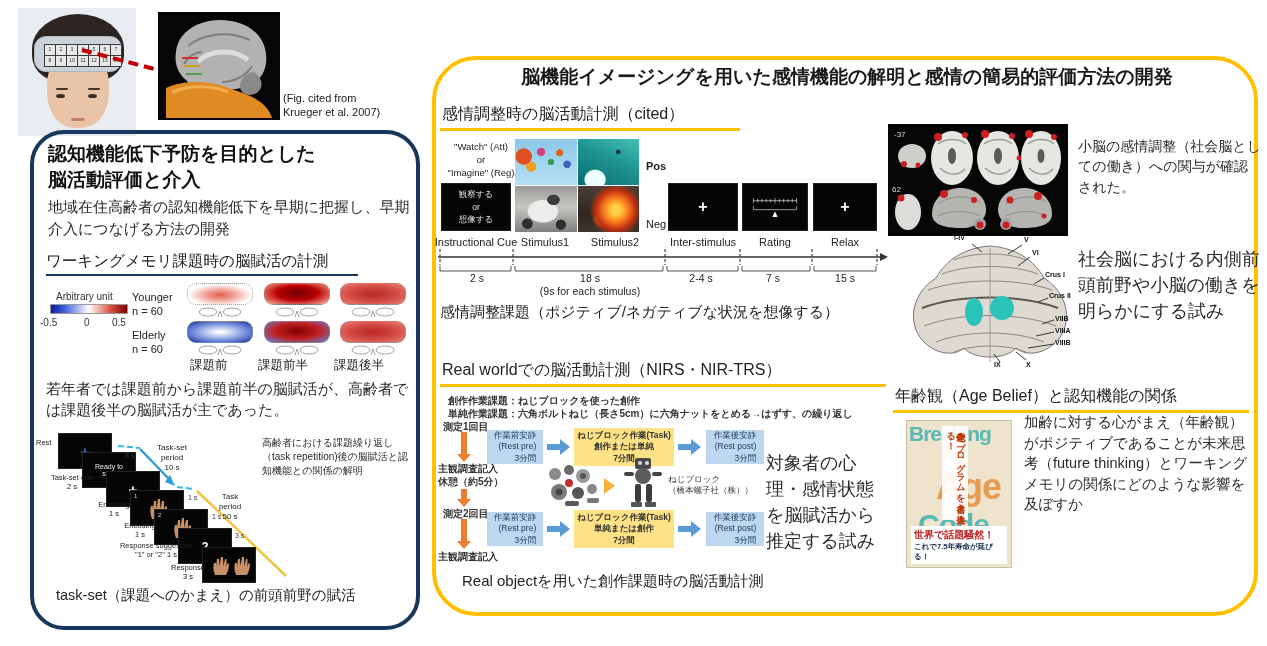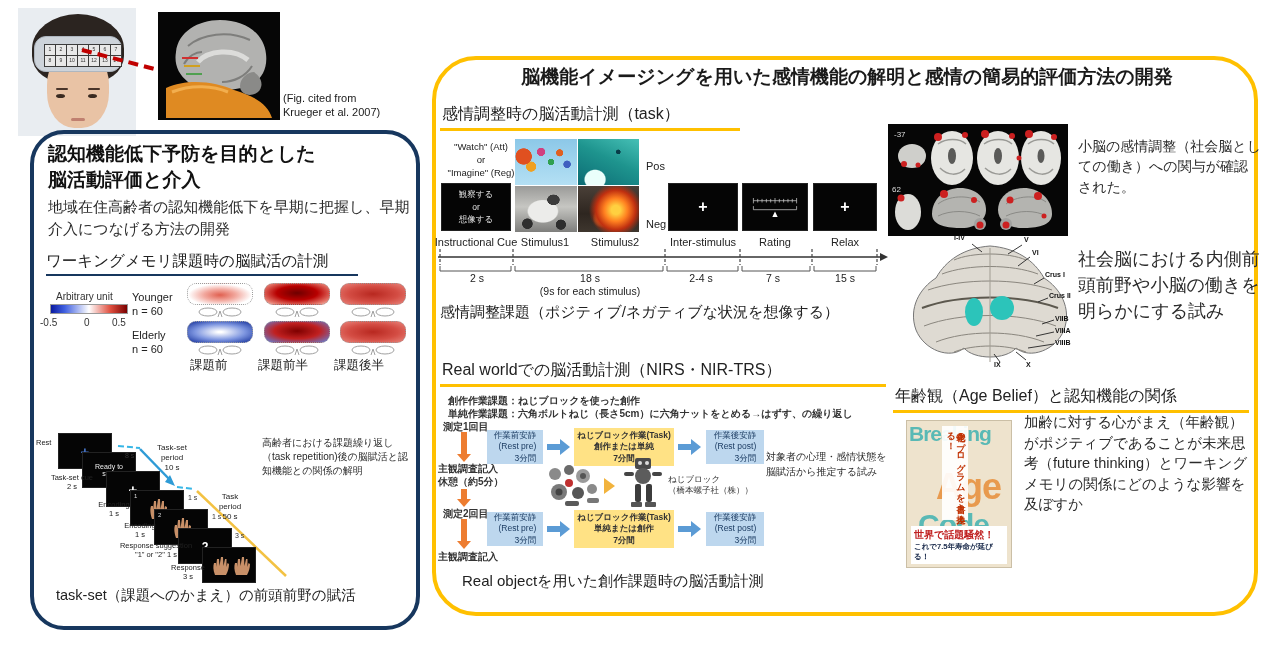--- a/index.html
+++ b/index.html
@@ -118,21 +118,21 @@
   .fbox-blue{background:var(--blue_box);text-align:right;}
   .fbox-yellow{background:var(--yellow_box);color:#333;font-weight:bold;}
   .flow-arrow{position:absolute;width:24px;height:16px;}
   .flow-arrow i{position:absolute;left:0;top:5px;width:13px;height:6px;background:var(--blue_arrow);}
   .flow-arrow b{position:absolute;left:13px;top:0;width:0;height:0;border-left:10px solid var(--blue_arrow);border-top:8px solid transparent;border-bottom:8px solid transparent;}
   .down-arrow{position:absolute;width:14px;}
   .down-arrow i{position:absolute;left:4px;top:0;width:6px;background:var(--orange_arrow);}
   .down-arrow b{position:absolute;left:0;width:0;height:0;border-top:8px solid var(--orange_arrow);border-left:7px solid transparent;border-right:7px solid transparent;}
   .mini-arrow{position:absolute;width:0;height:0;border-left:11px solid #f2b33d;border-top:8px solid transparent;border-bottom:8px solid transparent;}
   .blocklabel{left:668px;top:474px;font-size:8.5px;line-height:1.35;color:#333;}
-  .nirs-note{left:766px;top:450px;width:122px;font-size:10px;line-height:1.45;color:#2b2b2b;}
+  .nirs-note{left:766px;top:450px;width:122px;font-size:18px;line-height:1.45;color:#2b2b2b;}
   .nirs-caption{left:462px;top:572px;font-size:15px;color:#222;}
 
   
   .age-body{left:1024px;top:412px;width:234px;font-size:14.5px;line-height:1.42;color:#2b2b2b;}
   .book{left:906px;top:420px;width:106px;height:148px;background:#eee3cd;box-shadow:0 0 0 1px #cbbfa6 inset;overflow:hidden;}
   .bk-en{position:absolute;font-weight:bold;letter-spacing:-1px;}
   .bk-strip{position:absolute;left:36px;top:6px;width:26px;height:94px;background:rgba(255,255,255,.92);display:flex;align-items:flex-start;justify-content:center;}
   .bk-strip span{writing-mode:vertical-rl;font-size:9px;font-weight:bold;color:#c03000;line-height:1.1;}
   .bk-band{position:absolute;left:5px;top:106px;width:96px;height:38px;background:#fff;padding:2px 3px;}
   .bk-band .l1{font-size:10px;font-weight:bold;color:#c02020;}
@@ -238,20 +238,21 @@
   <div class="abs hm hm-e3" style="left:338px;top:321px;"><div class="hm-band"></div><svg width="56" height="12" style="margin-left:7px;">
         <ellipse cx="16" cy="5" rx="9" ry="4" fill="none" stroke="#a0a0a0"></ellipse>
         <ellipse cx="40" cy="5" rx="9" ry="4" fill="none" stroke="#a0a0a0"></ellipse>
         <path d="M26 10 L28 4 L30 10" fill="none" stroke="#a0a0a0"></path>
       </svg></div>
 
   <span class="abs colhead" style="left:190px;">課題前</span>
   <span class="abs colhead" style="left:258px;">課題前半</span>
   <span class="abs colhead" style="left:334px;">課題後半</span>
 
+  <div class="abs lp-finding">若年者では課題前から課題前半の脳賦活が、高齢者では課題後半の脳賦活が主であった。</div>
 
   <svg class="abs" style="left:30px;top:420px;width:392px;height:170px;">
     <line x1="88" y1="26" x2="110" y2="28" stroke="#37b6e6" stroke-width="2" stroke-dasharray="6 3"></line>
     <line x1="110" y1="29" x2="141" y2="61" stroke="#2e9bd6" stroke-width="2.5"></line>
     <polygon points="145,66 135,62 140,55" fill="#2e9bd6"></polygon>
     <line x1="147" y1="67" x2="164" y2="69" stroke="#37b6e6" stroke-width="2" stroke-dasharray="6 3"></line>
     <line x1="167" y1="71" x2="256" y2="156" stroke="#f3c243" stroke-width="2.5"></line>
   </svg>
 
   <div class="abs screen scr-small" style="left:58px;top:433px;">
@@ -309,38 +310,38 @@
   <div class="abs tlabel prel ctr" style="left:208px;top:492px;width:44px;font-size:8px;">Task
 period
 50 s</div>
 
   <div class="abs lp-note">高齢者における課題繰り返し（task repetition)後の脳賦活と認知機能との関係の解明</div>
   <div class="abs lp-caption">task-set（課題へのかまえ）の前頭前野の賦活</div>
 
   <div class="abs right-box"></div>
   <div class="abs rp-title">脳機能イメージングを用いた感情機能の解明と感情の簡易的評価方法の開発</div>
 
-  <div class="abs sec-head" style="left:440px;top:104px;width:300px;">感情調整時の脳活動計測（task）</div>
+  <div class="abs sec-head" style="left:440px;top:104px;width:300px;">感情調整時の脳活動計測（cited）</div>
 
   <div class="abs cue-cond prel ctr">"Watch" (Att)
 or
 "Imagine" (Reg)</div>
   <div class="abs screen cue-screen">
       <div class="prel">観察する
 or
 想像する</div>
     </div>
 
   <div class="abs stimgrid">
     <div class="stim stim-kites"></div>
     <div class="stim stim-wave"></div>
     <div class="stim stim-car"></div>
     <div class="stim stim-fire"></div>
   </div>
-  <span class="abs posneg" style="top:160px;">Pos</span>
+  <span class="abs posneg" style="top:160px;font-weight:bold;">Pos</span>
   <span class="abs posneg" style="top:218px;">Neg</span>
 
   <div class="abs screen blkscr" style="left:668px;top:183px;width:70px;height:48px;">
       <span style="font-size:16px;font-weight:bold;">+</span>
     </div>
   <div class="abs screen blkscr" style="left:742px;top:183px;width:66px;height:48px;">
     <svg width="54" height="32" viewBox="0 0 60 32">
       <line x1="6" y1="9" x2="54" y2="9" stroke="#cfcfcf" stroke-width="0.8"></line>
       <g stroke="#cfcfcf" stroke-width="0.8">
         <line x1="6" y1="6" x2="6" y2="12"></line>

